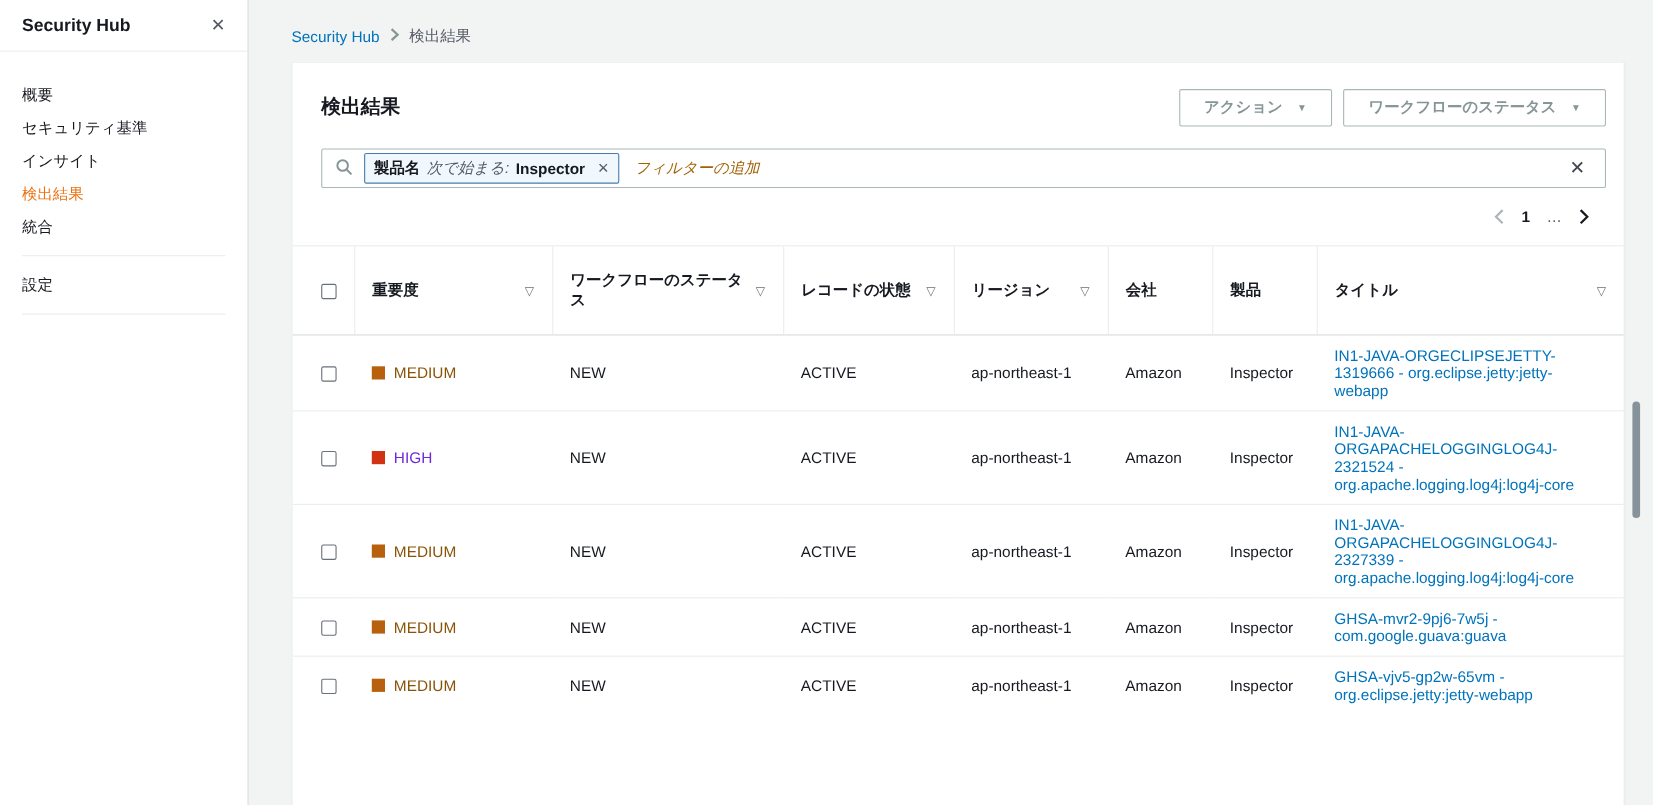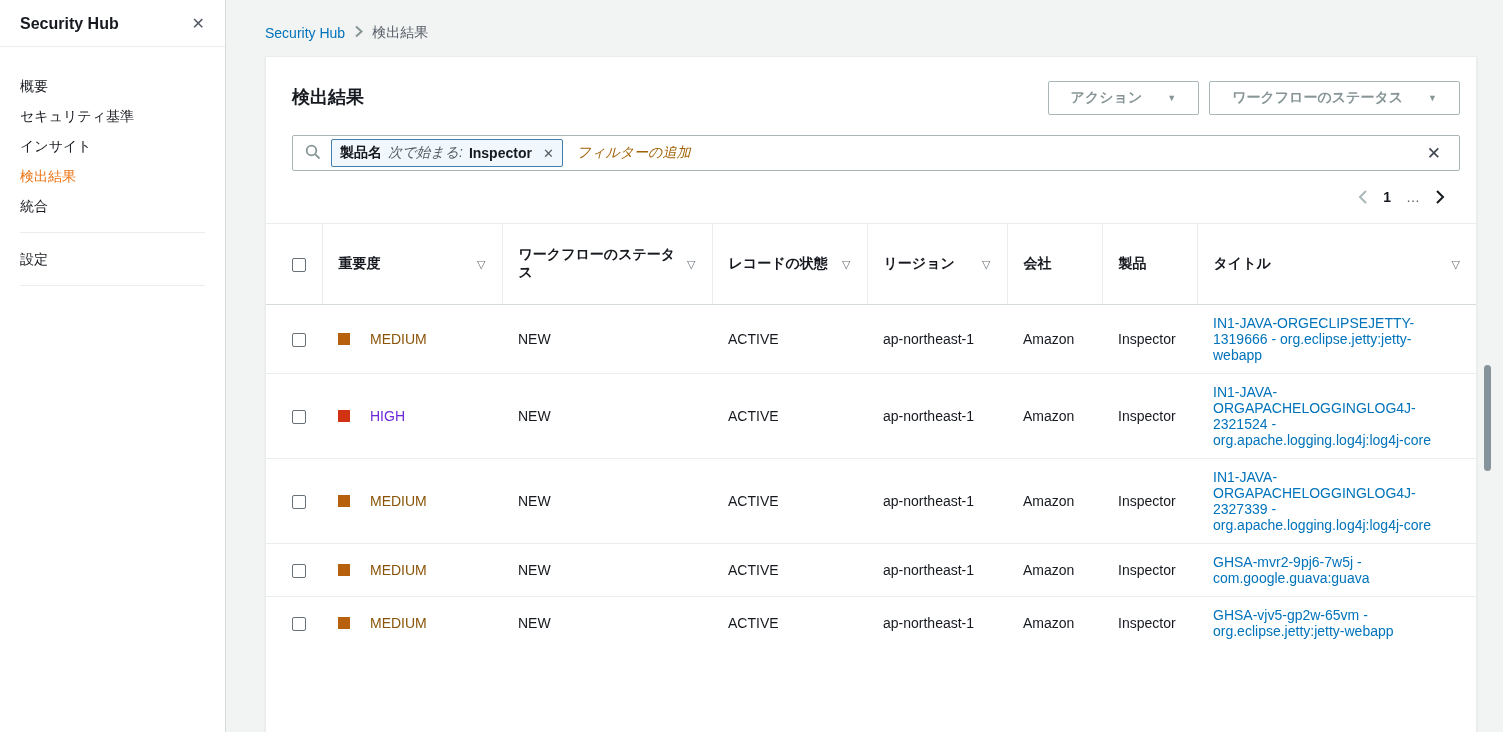--- a/index.html
+++ b/index.html
@@ -32,21 +32,21 @@
   .breadcrumb .bc-current { color:#545b64; }
 
   .card { margin:14px 26px 0 39px; background:#fff; border:1px solid #eaeded;
     box-shadow:0 1px 1px rgba(0,28,36,.15); height:calc(100% - 40px); }
   .card-head { padding:24px 16px 0 26px; }
   .title-row { display:flex; justify-content:space-between; align-items:flex-start; }
   .page-title { font-size:18px; font-weight:bold; margin:0; padding-top:4px; }
   .btn-group { display:flex; gap:10px; }
   .btn { background:#fff; border:1px solid #aab7b8; color:#879596; font-weight:bold;
     font-size:14px; padding:7px 22px; border-radius:2px; display:flex; align-items:center;
-    gap:25px; cursor:pointer; font-family:inherit; white-space:nowrap; }
+    gap:13px; cursor:pointer; font-family:inherit; white-space:nowrap; }
   .btn .caret { font-size:9px; line-height:1; }
   .desc { margin-top:18px; }
 
   .filter-bar { margin-top:20px; border:1px solid #aab7b8; border-radius:2px; height:36px;
     display:flex; align-items:center; padding:0 12px; background:#fff; }
   .chip { display:flex; align-items:center; gap:6px; margin-left:10px; background:#f0f7fd;
     border:1px solid #447eb0; border-radius:2px; padding:4px 8px; cursor:default; }
   .chip .chip-field { font-weight:bold; }
   .chip .chip-op { font-style:italic; color:#545b64; }
   .chip .chip-val { font-weight:bold; }
@@ -66,21 +66,21 @@
     border-top:1px solid #eaeded; border-bottom:1px solid #d5dbdb; border-left:1px solid #eaeded;
     cursor:pointer; }
   thead th:first-child { border-left:none; }
   .th-inner { display:flex; align-items:center; justify-content:space-between; }
   .sort-icon { color:#687078; font-size:11px; font-weight:normal; margin-left:8px; }
   tbody td { padding:10px 16px; border-top:1px solid #eaeded; vertical-align:middle; line-height:16px; }
   tbody tr:first-child td { border-top:none; }
   .col-check-cell { padding-left:26px !important; }
   .checkbox { display:inline-block; width:14px; height:14px; border:1px solid #687078;
     border-radius:2px; background:#fff; cursor:pointer; vertical-align:middle; }
-  .sev { display:flex; align-items:center; gap:20px; }
+  .sev { display:flex; align-items:center; gap:8px; }
   .sev-square { width:12px; height:12px; display:inline-block; flex:none; }
   .title-link { color:#0073bb; cursor:pointer; text-decoration:none; display:inline-block;
     overflow-wrap:break-word; max-width:100%; }
 
   .scrollbar-thumb { position:absolute; right:12px; top:365px; width:7px; height:106px;
     background:#87939a; border-radius:4px; cursor:pointer; }
 </style>
 </head>
 <body>
 

